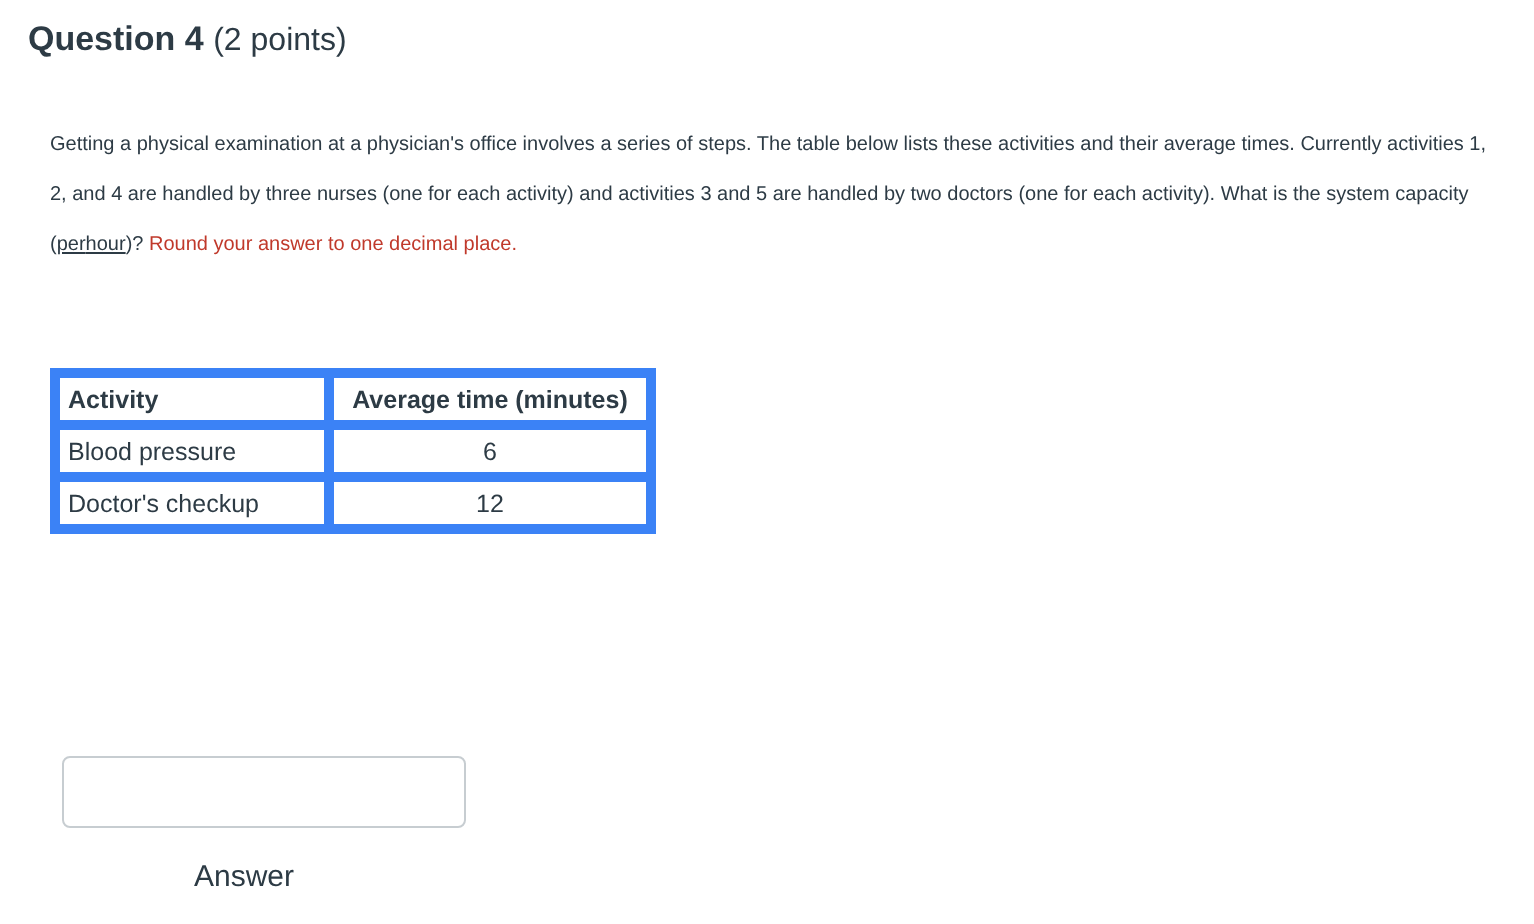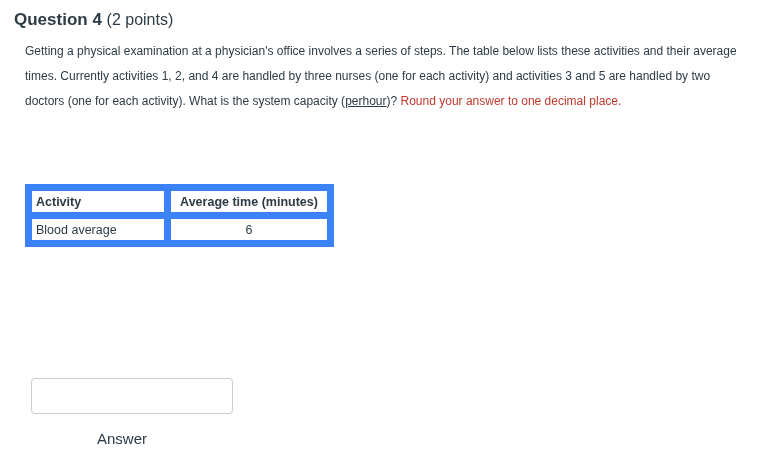--- a/index.html
+++ b/index.html
@@ -32,42 +32,42 @@
     font-weight: bold;
     font-size: 17px;
   }
   .question-header .q-points {
     font-weight: normal;
     font-size: 16px;
   }
   .question-body {
     position: absolute;
     left: 25px;
-    top: 39px;
+    top: 60px;
     width: 726px;
-    font-size: 12px;
+    font-size: 10px;
     line-height: 25px;
     color: #2d3b45;
   }
   .underline {
     text-decoration: underline;
   }
   .red-note {
     color: #c0392b;
   }
   table.activity-table {
     position: absolute;
     left: 25px;
     top: 184px;
     border-collapse: collapse;
     font-size: 12.5px;
     color: #2d3b45;
   }
   table.activity-table td, table.activity-table th {
-    border: 7px solid #3b82f6;
+    border: 5px solid #3b82f6;
     padding: 2px 4px;
     height: 17px;
     font-weight: normal;
     text-align: left;
   }
   table.activity-table thead th {
     font-weight: bold;
   }
   table.activity-table .col-activity {
     width: 124px;
@@ -128,22 +128,26 @@
 
   <table class="activity-table">
     <thead>
       <tr>
         <th class="col-activity">Activity</th>
         <th class="col-time">Average time (minutes)</th>
       </tr>
     </thead>
     <tbody>
       <tr>
-        <td class="col-activity">Blood average</td>
+        <td class="col-activity">Blood pressure</td>
         <td class="col-time">6</td>
+      </tr>
+      <tr>
+        <td class="col-activity">Doctor's checkup</td>
+        <td class="col-time">12</td>
       </tr>
     </tbody>
   </table>
 
 
   <input class="answer-input" type="text" placeholder="" style="">
 
   <div class="answer-caption">Answer</div>
 
 </div>

